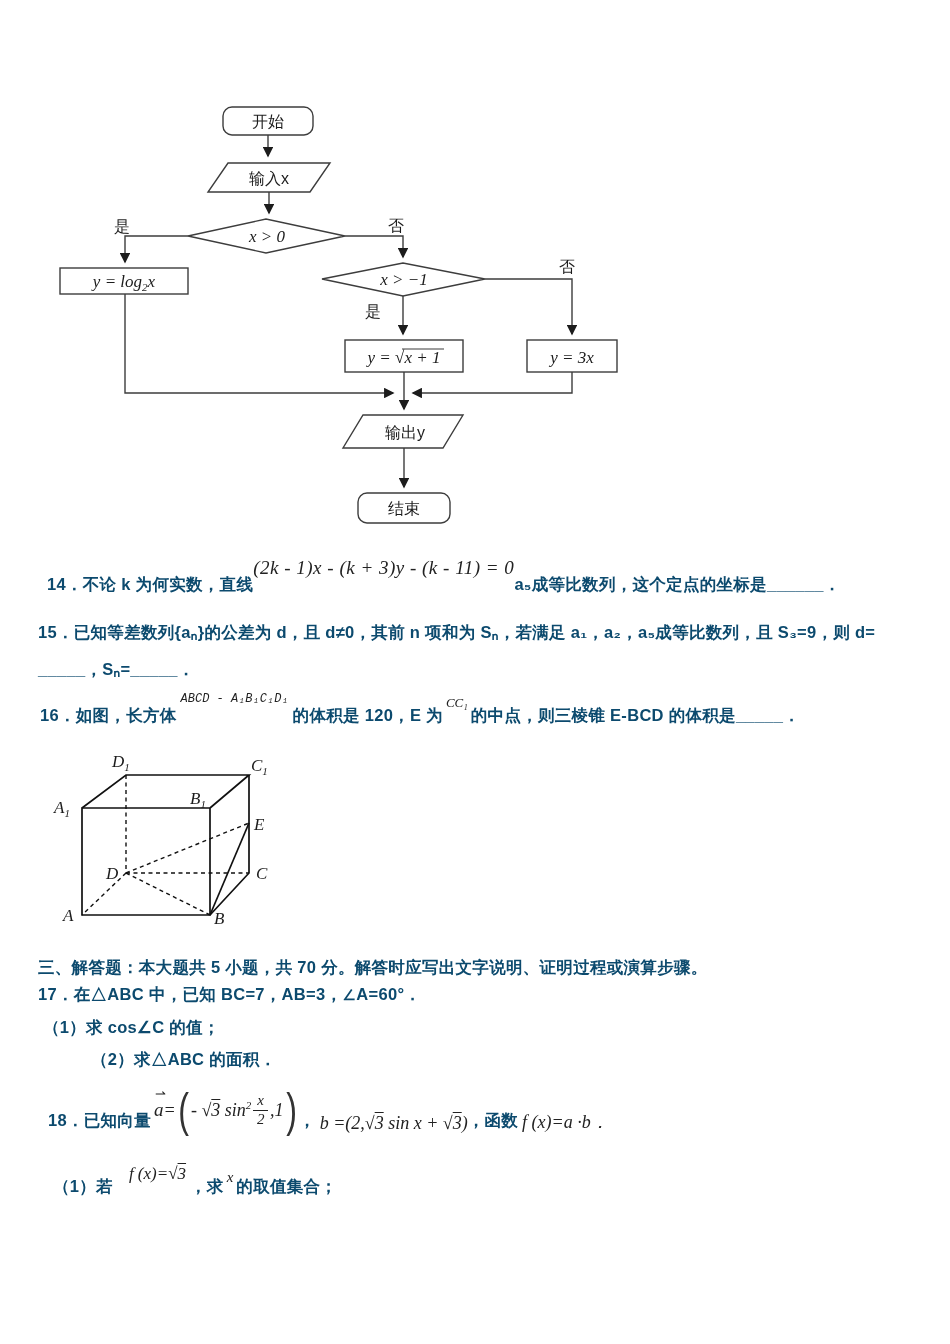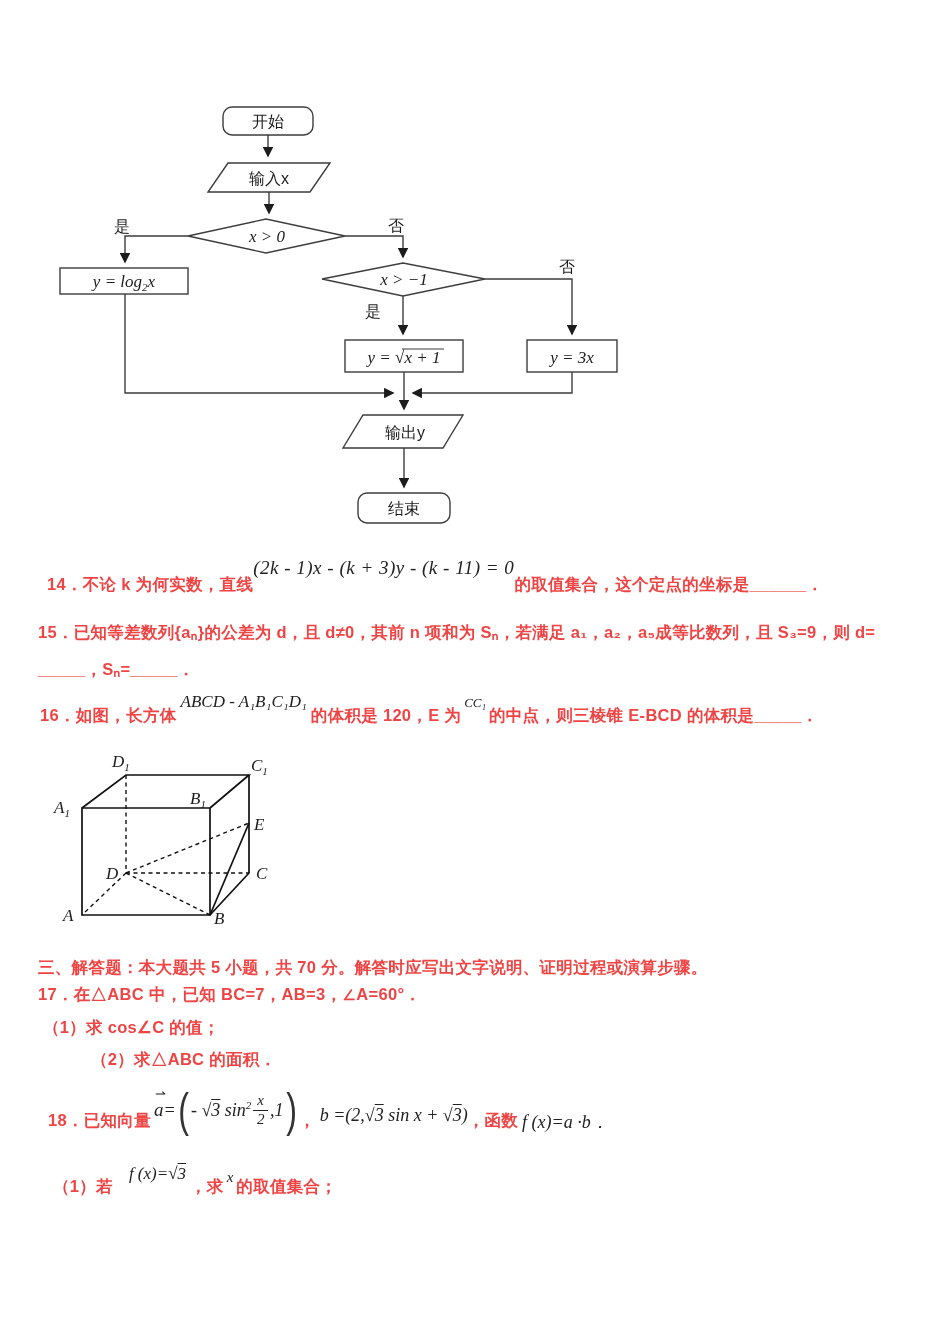--- a/index.html
+++ b/index.html
@@ -1,19 +1,19 @@
 <!DOCTYPE html>
 <html><head>
 <meta charset="utf-8">
 <style>
   html,body{margin:0;padding:0;}
   body{width:950px;height:1344px;background:#ffffff;position:relative;overflow:hidden;
        font-family:"Liberation Sans",sans-serif;color:#111;}
   .abs{position:absolute;}
-  .zh{font-family:"Liberation Sans",sans-serif;font-weight:600;font-size:16.5px;color:#ef4444;letter-spacing:.3px;}
+  .zh{font-family:"Liberation Sans",sans-serif;font-weight:600;font-size:16.5px;color:#0c4a6e;letter-spacing:.3px;}
   .fm{font-family:"Liberation Serif",serif;font-style:italic;font-weight:500;color:#222;}
   .row{display:flex;align-items:flex-start;white-space:nowrap;}
   .rad{text-decoration:overline;}
   .sup{font-size:11px;vertical-align:7px;font-style:italic;}
   .frac{display:inline-flex;flex-direction:column;align-items:center;font-size:15px;line-height:1.05;margin:0 2px;}
   .frac .num{padding:0 4px 1px;border-bottom:1.4px solid #222;}
   .frac .den{padding-top:1px;}
   .bigp{font-size:46px;font-weight:300;font-style:normal;line-height:52px;display:inline-block;transform:scaleX(.7);color:#333;}
   .vec{position:relative;display:inline-block;}
   .vec .varrow{position:absolute;top:-13px;left:1px;font-size:13px;font-style:normal;}
@@ -74,29 +74,29 @@
     <text x="364" y="268" class="fc-it">y = √x + 1</text>
     <text x="532" y="268" class="fc-it">y = 3x</text>
     <text x="365" y="343" class="fc-zh">输出y</text>
     <text x="364" y="419" class="fc-zh">结束</text>
   </g>
 </svg>
 
 <div class="abs row" style="left:47px;top:557px;">
   <span class="zh" style="padding-top:17px;">14．不论 k 为何实数，直线</span>
   <span class="fm" style="font-size:19px;letter-spacing:.5px;text-align:center;">(2k - 1)x - (k + 3)y - (k - 11) = 0</span>
-  <span class="zh" style="padding-top:17px;">的取值集合，这个定点的坐标是______．</span>
+  <span class="zh" style="padding-top:17px;">a₅成等比数列，这个定点的坐标是______．</span>
 </div>
 
 <div class="abs zh" style="left:38px;top:620px;">15．已知等差数列{aₙ}的公差为 d，且 d≠0，其前 n 项和为 Sₙ，若满足 a₁，a₂，a₅成等比数列，且 S₃=9，则 d=</div>
 <div class="abs zh" style="left:38px;top:657px;">_____，Sₙ=_____．</div>
 
 <div class="abs row" style="left:40px;top:692px;">
   <span class="zh" style="padding-top:13px;">16．如图，长方体</span>
-  <span class="fm" style="font-size:17px;padding:0 4px;">ABCD - A₁B₁C₁D₁</span>
+  <span class="fm" style="font-size:12px;padding:0 4px;font-family:Liberation Mono, monospace;">ABCD - A₁B₁C₁D₁</span>
   <span class="zh" style="padding-top:13px;">的体积是 120，E 为</span>
   <span class="fm" style="font-size:13px;padding:3px 3px 0;font-style:italic;">CC₁</span>
   <span class="zh" style="padding-top:13px;">的中点，则三棱锥 E-BCD 的体积是_____．</span>
 </div>
 
 <svg class="abs" style="left:40px;top:740px;" width="250" height="200" viewBox="0 0 250 200">
   <g stroke="#111" stroke-width="1.7" fill="none">
     <polygon points="42,68 170,68 170,175 42,175"></polygon>
     <polyline points="42,68 86,35 209,35 170,68"></polyline>
     <polyline points="209,35 209,133 170,175"></polyline>
@@ -136,21 +136,21 @@
     <span class="bigp">(</span>
     <span class="fm" style="font-size:18px;"><span>- √</span><span class="rad">3</span><span> sin</span><span class="sup">2</span></span>
     <span class="frac fm">
         <span class="num">x</span>
         <span class="den">2</span>
       </span>
     <span class="fm" style="font-size:18px;">,1</span>
     <span class="bigp">)</span>
   </span>
   <span class="zh" style="align-self:flex-end;margin-bottom:6px;">，</span>
-  <span class="fm" style="font-size:18px;align-self:flex-end;margin-bottom:12px;margin-left:4px;"><span>b =(2,√</span><span class="rad">3</span><span> sin x + √</span><span class="rad">3</span><span>)</span></span>
+  <span class="fm" style="font-size:18px;align-self:flex-end;margin-bottom:4px;margin-left:4px;"><span>b =(2,√</span><span class="rad">3</span><span> sin x + √</span><span class="rad">3</span><span>)</span></span>
   <span class="zh" style="align-self:flex-end;margin-bottom:6px;">，函数</span>
   <span class="fm" style="font-size:18px;align-self:flex-end;margin-bottom:4px;margin-left:4px;text-align:center;">f (x)=a ·b．</span>
 </div>
 
 <div class="abs row" style="left:53px;top:1160px;">
   <span class="zh" style="padding-top:16px;">（1）若</span>
   <span class="fm" style="font-size:17px;padding:4px 4px 0;margin-left:12px;"><span>f (x)=√</span><span class="rad">3</span></span>
   <span class="zh" style="padding-top:16px;">，求</span>
   <span class="fm" style="font-size:15px;padding:9px 3px 0;">x</span>
   <span class="zh" style="padding-top:16px;">的取值集合；</span>

